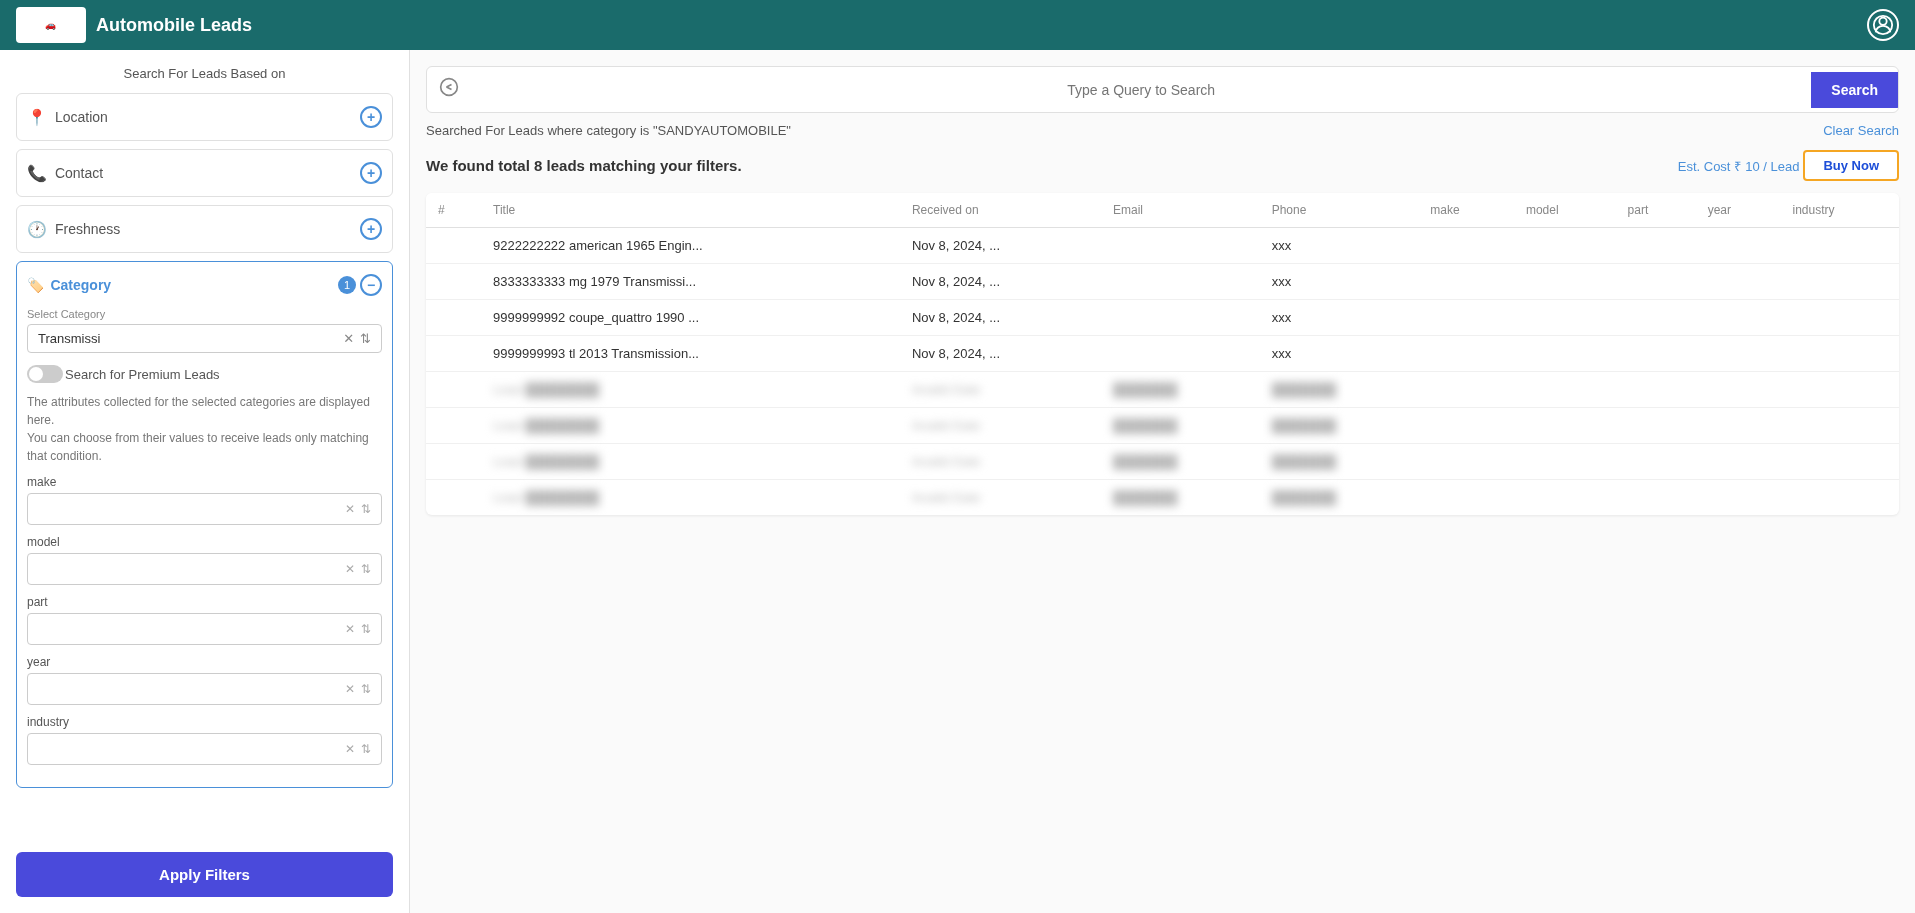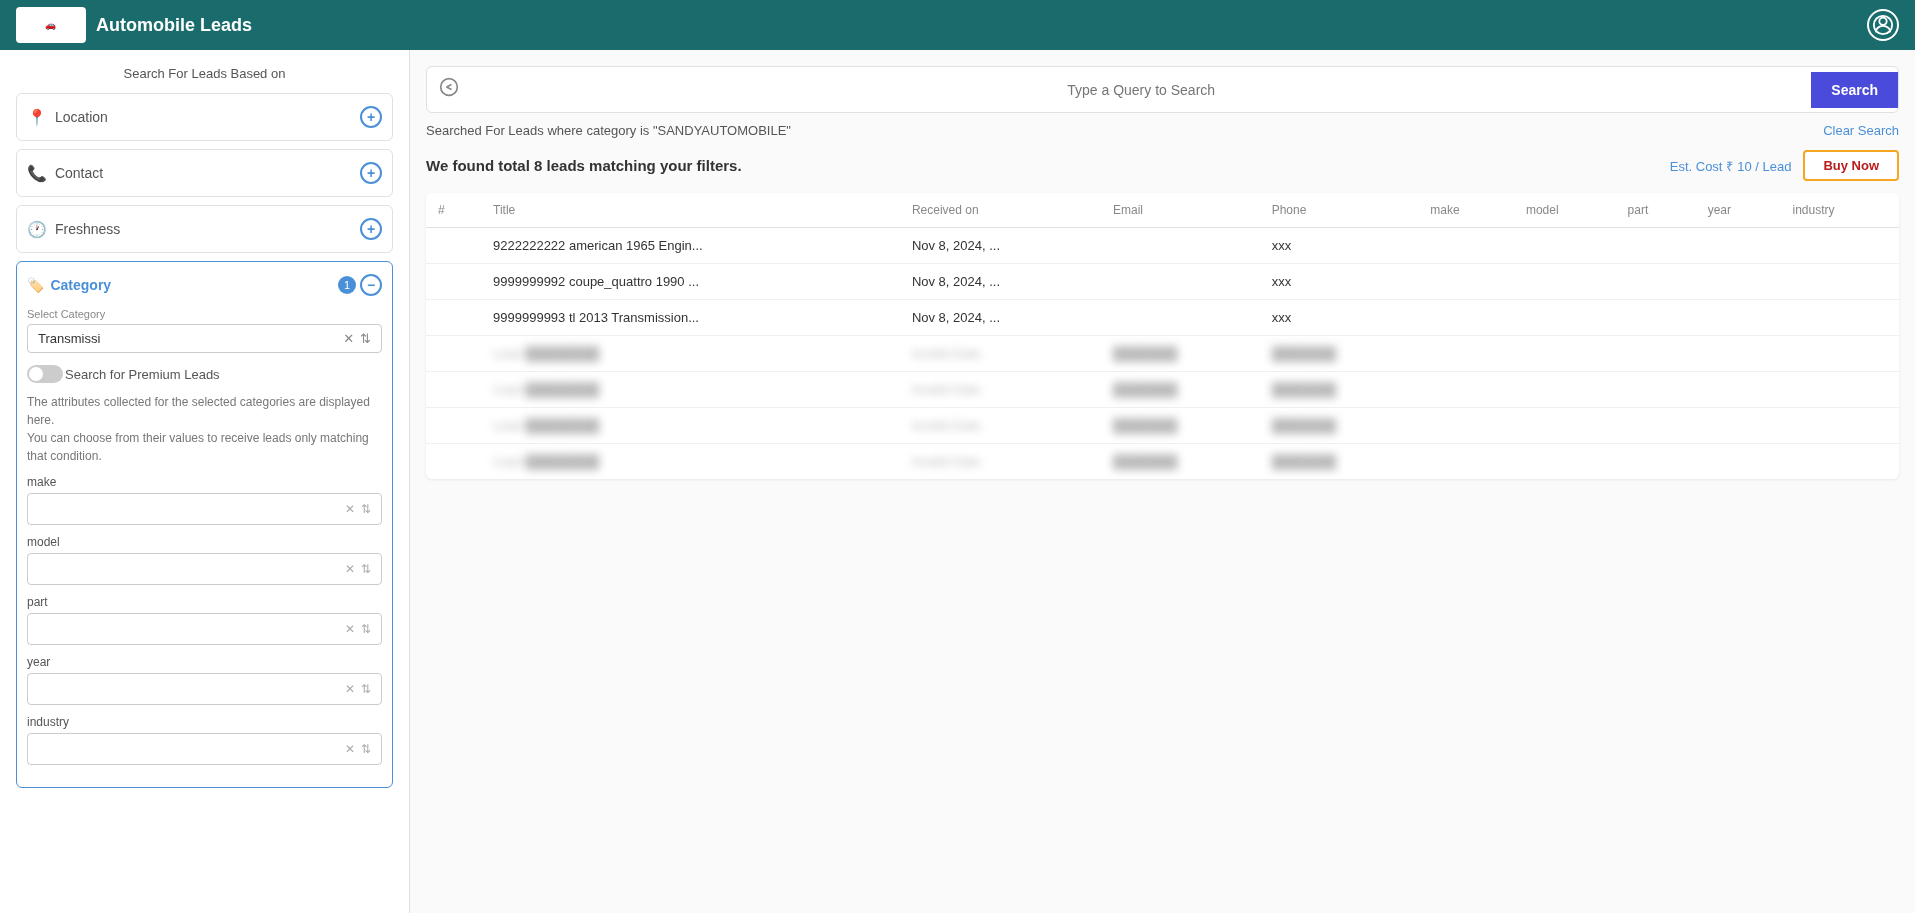--- a/index.html
+++ b/index.html
@@ -187,24 +187,24 @@
       gap: 26px;
     }
     .search-info-text { font-size: 13px; color: #555; }
     .clear-search { color: #4a90d9; font-size: 13px; cursor: pointer; text-decoration: none; }
 
     .results-header {
       display: flex; align-items: center; justify-content: space-between;
       margin-bottom: 12px;
     }
     .results-count { font-size: 15px; font-weight: bold; color: #333; }
-    .cost-buy-row { display: flex; align-items: center; gap: 12px; }
+    .cost-buy-row { display: flex; align-items: center; gap: 4px; }
     .est-cost { font-size: 13px; color: #4a90d9; }
     .buy-now-btn {
-      background: white; color: #b91c1c;
+      background: white; color: #1d4ed8;
       border: 2px solid #f5a623;
       border-radius: 4px; padding: 6px 18px;
       font-size: 13px; font-weight: bold;
       cursor: pointer;
     }
 
     
     .leads-table { width: 100%; border-collapse: collapse; background: white; border-radius: 6px; overflow: hidden; box-shadow: 0 1px 3px rgba(0,0,0,0.08); }
     .leads-table th {
       text-align: left; padding: 10px 12px;
@@ -353,20 +353,21 @@
           <div class="attr-input-controls">
             <span>✕</span>
             <span>⇅</span>
           </div>
         </div>
       </div>
     </div>
 
     <div class="sidebar-spacer"></div>
 
+    <button class="apply-btn">Apply Filters</button>
   </div>
 
   <div class="main-content">
 
     <div class="search-bar">
       <button class="search-back-btn">
         <svg width="20" height="20" viewBox="0 0 24 24" fill="none" stroke="#888" stroke-width="2">
           <circle cx="12" cy="12" r="10"></circle>
           <line x1="15" y1="9" x2="9" y2="12"></line>
             <line x1="9" y1="12" x2="15" y2="15"></line>
@@ -412,20 +413,32 @@
             <td></td>
             <td>xxx</td>
             <td></td>
             <td></td>
             <td></td>
             <td></td>
             <td></td>
           </tr>
           <tr>
             <td></td>
+            <td>8333333333 mg 1979 Transmissi...</td>
+            <td>Nov 8, 2024, ...</td>
+            <td></td>
+            <td>xxx</td>
+            <td></td>
+            <td></td>
+            <td></td>
+            <td></td>
+            <td></td>
+          </tr>
+          <tr>
+            <td></td>
             <td>9999999992 coupe_quattro 1990 ...</td>
             <td>Nov 8, 2024, ...</td>
             <td></td>
             <td>xxx</td>
             <td></td>
             <td></td>
             <td></td>
             <td></td>
             <td></td>
           </tr>

